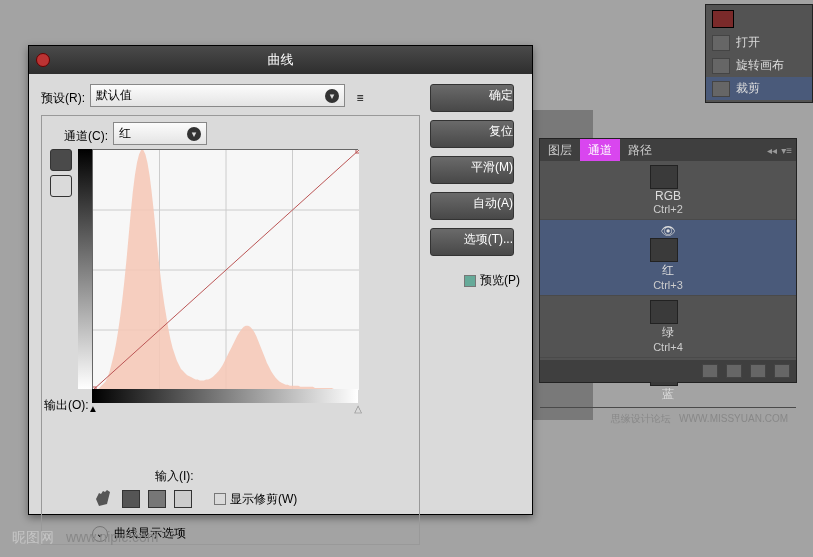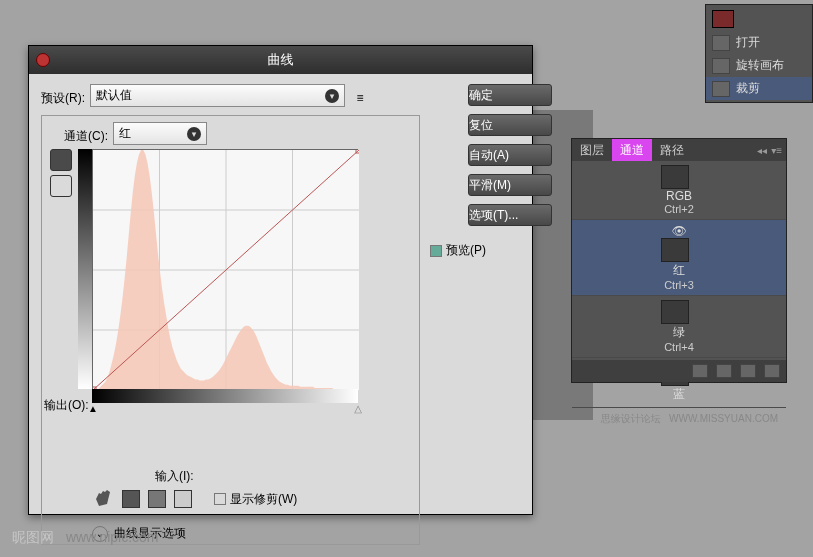--- a/index.html
+++ b/index.html
@@ -42,31 +42,31 @@
 .dropper { width:18px; height:18px; background:#555; border:1px solid #333; }
 .dropper.gray { background:#777; }
 .dropper.white { background:#ccc; }
 .chk { width:12px; height:12px; border:1px solid #777; display:inline-block; margin-right:4px; vertical-align:middle; }
 .chk.on { background:#6a9; }
 
 .display-opts { margin-top: 14px; margin-left:42px; font-size:12px; display:flex; align-items:center; gap:6px; }
 .display-opts .circ { width:16px;height:16px;border:1px solid #777;border-radius:50%;display:flex;align-items:center;justify-content:center;font-size:10px; }
 
 
-.btn { display:block; width:84px; height:22px; margin-bottom:8px; background: linear-gradient(#6a6a6a,#484848); color:#fff; border:1px solid #333; border-radius:3px; font-size:12px; text-align:left; line-height:20px;margin-left:38px; }
-.preview-chk { margin-top:16px; font-size:12px; }
+.btn { display:block; width:84px; height:28px; margin-bottom:8px; background: linear-gradient(#6a6a6a,#484848); color:#fff; border:1px solid #333; border-radius:3px; font-size:12px; text-align:right; line-height:20px; }
+.preview-chk { margin-top:16px; font-size:12px;text-align:right; }
 
 
 .history-panel { position:absolute; right:0; top:4px; width:108px; background:#535353; border:1px solid #222; padding:2px 0; }
 .hist-item { display:flex; align-items:center; gap:6px; padding:3px 6px; color:#ddd; font-size:12px; }
 .hist-item .thumb { width:22px; height:18px; background:#7a2a2a; border:1px solid #000; }
 .hist-item .icon { width:18px; height:16px; background:#666; border:1px solid #444; }
 
 
-.channels-panel { position:absolute; left:571px; top:138px; width:216px; height:245px; background:#535353; border:1px solid #222; }
+.channels-panel { position:absolute; left:539px; top:138px; width:258px; height:245px; background:#535353; border:1px solid #222; }
 .panel-tabs { display:flex; background:#3f3f3f; height:22px; align-items:center; font-size:12px; color:#ccc; position:relative; }
 .panel-tabs .ptab { padding:0 8px; height:22px; line-height:22px; }
 .panel-tabs .ptab.active { background:#d946ef; color:#fff; }
 .panel-tabs .right-icons { position:absolute; right:4px; display:flex; gap:4px; color:#999; font-size:10px; }
 .chan-row { display:flex; align-items:center; padding:4px 6px; color:#ddd; font-size:12px; border-bottom:1px solid #4a4a4a;flex-direction:column; }
 .chan-row.sel { background:#4a5a7a; }
 .eye-col { width:22px; text-align:center; }
 .chan-thumb { width:28px; height:24px; background:#3a3a3a; border:1px solid #222; margin-right:8px; }
 .chan-name { flex:1; }
 .chan-key { font-size:11px; color:#ccc; }
@@ -184,22 +184,22 @@
       <div class="display-opts">
         <span class="circ">⌄</span>
         <span>曲线显示选项</span>
       </div>
       </div>
     </div>
 
     <div class="right-col">
       <div class="btn">确定</div>
       <div class="btn">复位</div>
+      <div class="btn">平滑(M)</div>
       <div class="btn">自动(A)</div>
-      <div class="btn">平滑(M)</div>
       <div class="btn">选项(T)...</div>
       <div class="preview-chk">
         <span class="chk on"></span><span>预览(P)</span>
       </div>
     </div>
   </div>
 </div>
 
 <div class="channels-panel">
   <div class="panel-tabs">

